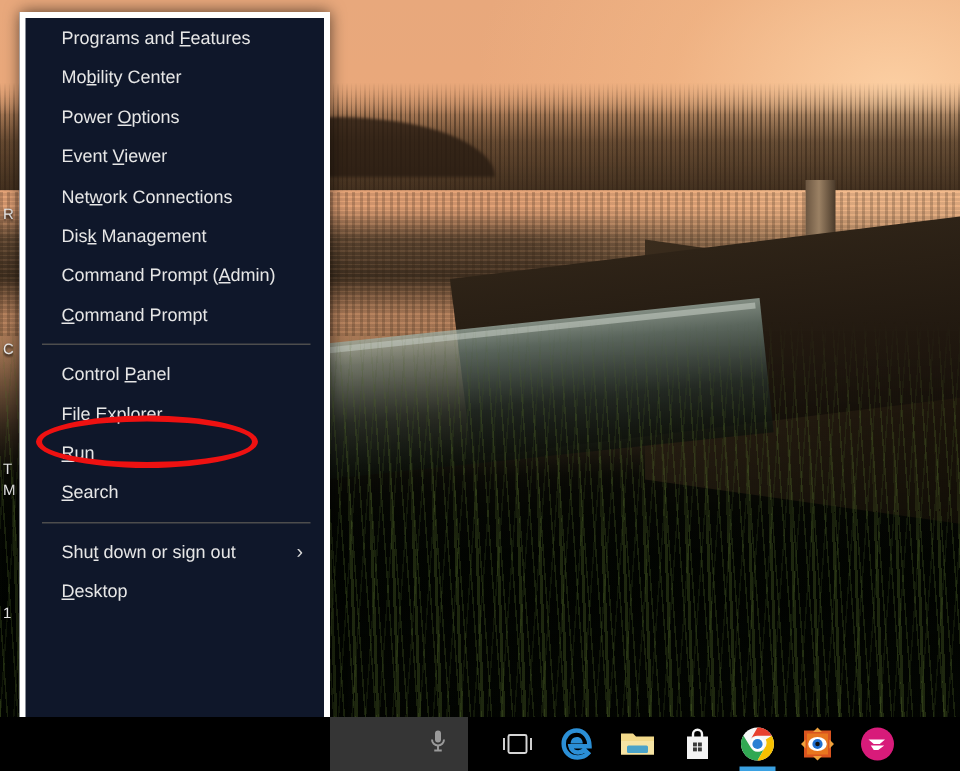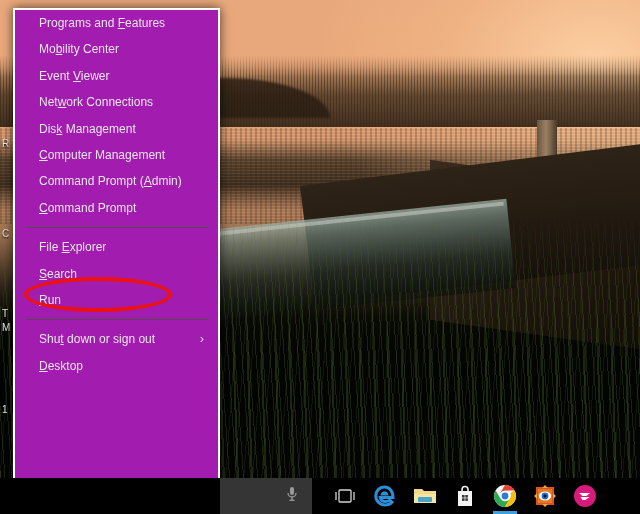--- a/index.html
+++ b/index.html
@@ -180,22 +180,22 @@
     overflow: hidden;
   }
 
   
   #powermenu {
     position: absolute;
     left: 13px;
     top: 8px;
     width: 207px;
     height: 498px;
-    background: #a21caf;
-    border: 2px solid #ffffff;
+    background: #0f172a;
+    border: 4px solid #ffffff;
     box-shadow: 0 0 10px rgba(0,0,0,.65);
     box-sizing: border-box;
     overflow: hidden;
   }
   .menu-item {
     position: relative;
     height: 26.4px;
     line-height: 26.4px;
     padding-left: 24px;
     color: #e6e6e6;
@@ -294,30 +294,31 @@
       <div class="desk-label" style="top: 138px;">R</div>
       <div class="desk-label" style="top: 228px;">C</div>
       <div class="desk-label" style="top: 308px;">T</div>
       <div class="desk-label" style="top: 322px;">M</div>
       <div class="desk-label" style="top: 404px;">1</div>
     </div>
 
   <div id="powermenu">
       <div class="menu-item"><span>Programs and <u>F</u>eatures</span></div>
       <div class="menu-item"><span>Mo<u>b</u>ility Center</span></div>
+      <div class="menu-item"><span>Power <u>O</u>ptions</span></div>
       <div class="menu-item"><span>Event <u>V</u>iewer</span></div>
       <div class="menu-item"><span>Net<u>w</u>ork Connections</span></div>
       <div class="menu-item"><span>Dis<u>k</u> Management</span></div>
-      <div class="menu-item"><span><u>C</u>omputer Management</span></div>
       <div class="menu-item"><span>Command Prompt (<u>A</u>dmin)</span></div>
       <div class="menu-item"><span><u>C</u>ommand Prompt</span></div>
       <div class="menu-sep"></div>
+      <div class="menu-item"><span>Control <u>P</u>anel</span></div>
       <div class="menu-item"><span>File <u>E</u>xplorer</span></div>
+      <div class="menu-item"><span><u>R</u>un</span></div>
       <div class="menu-item"><span><u>S</u>earch</span></div>
-      <div class="menu-item"><span><u>R</u>un</span></div>
       <div class="menu-sep"></div>
       <div class="menu-item"><span>Shu<u>t</u> down or sign out</span><span class="chev">›</span></div>
       <div class="menu-item"><span><u>D</u>esktop</span></div>
     </div>
 
   <div id="annot" style="border-color: rgb(238, 17, 17);"></div>
 
   <div id="taskbar">
 
     <div id="searchbox">

